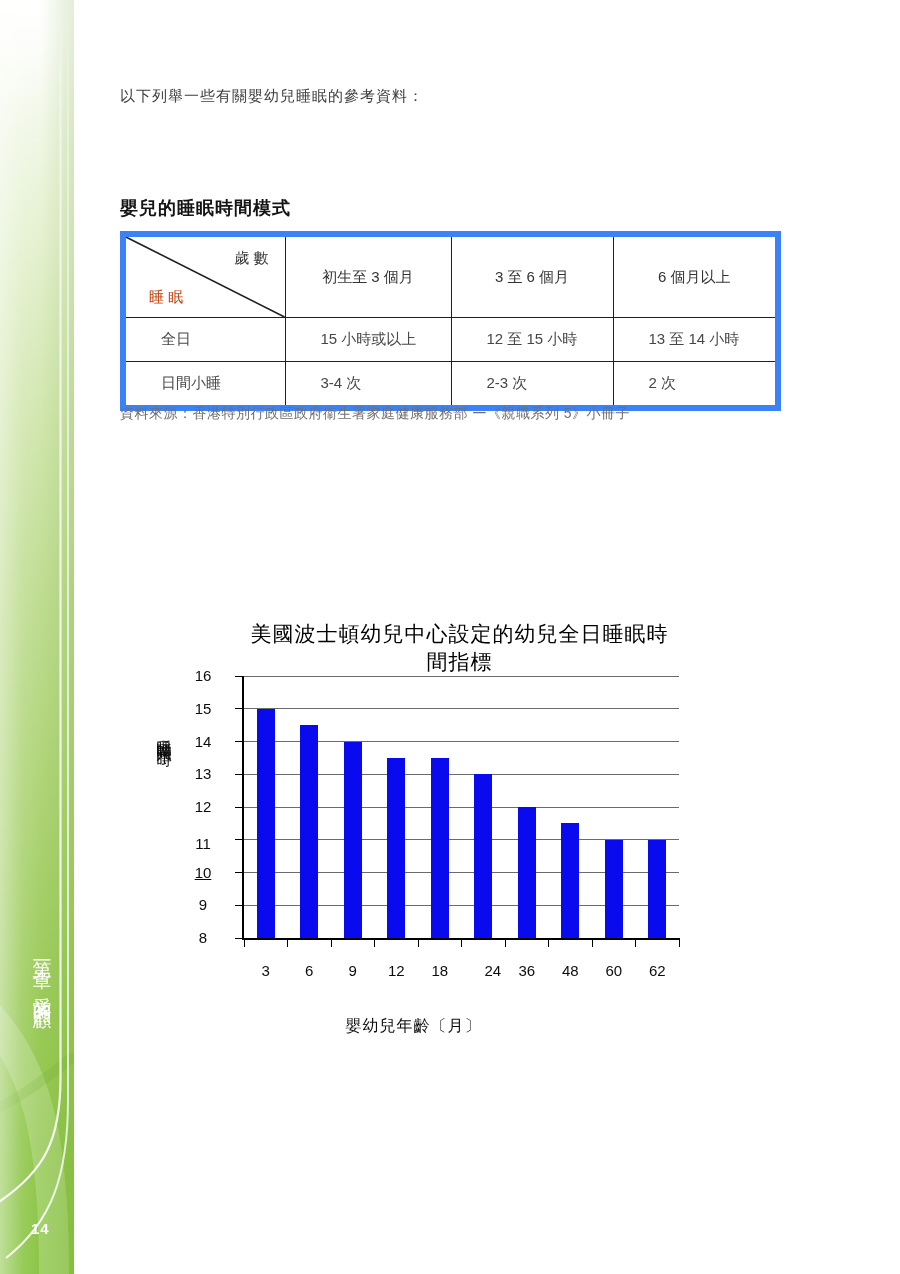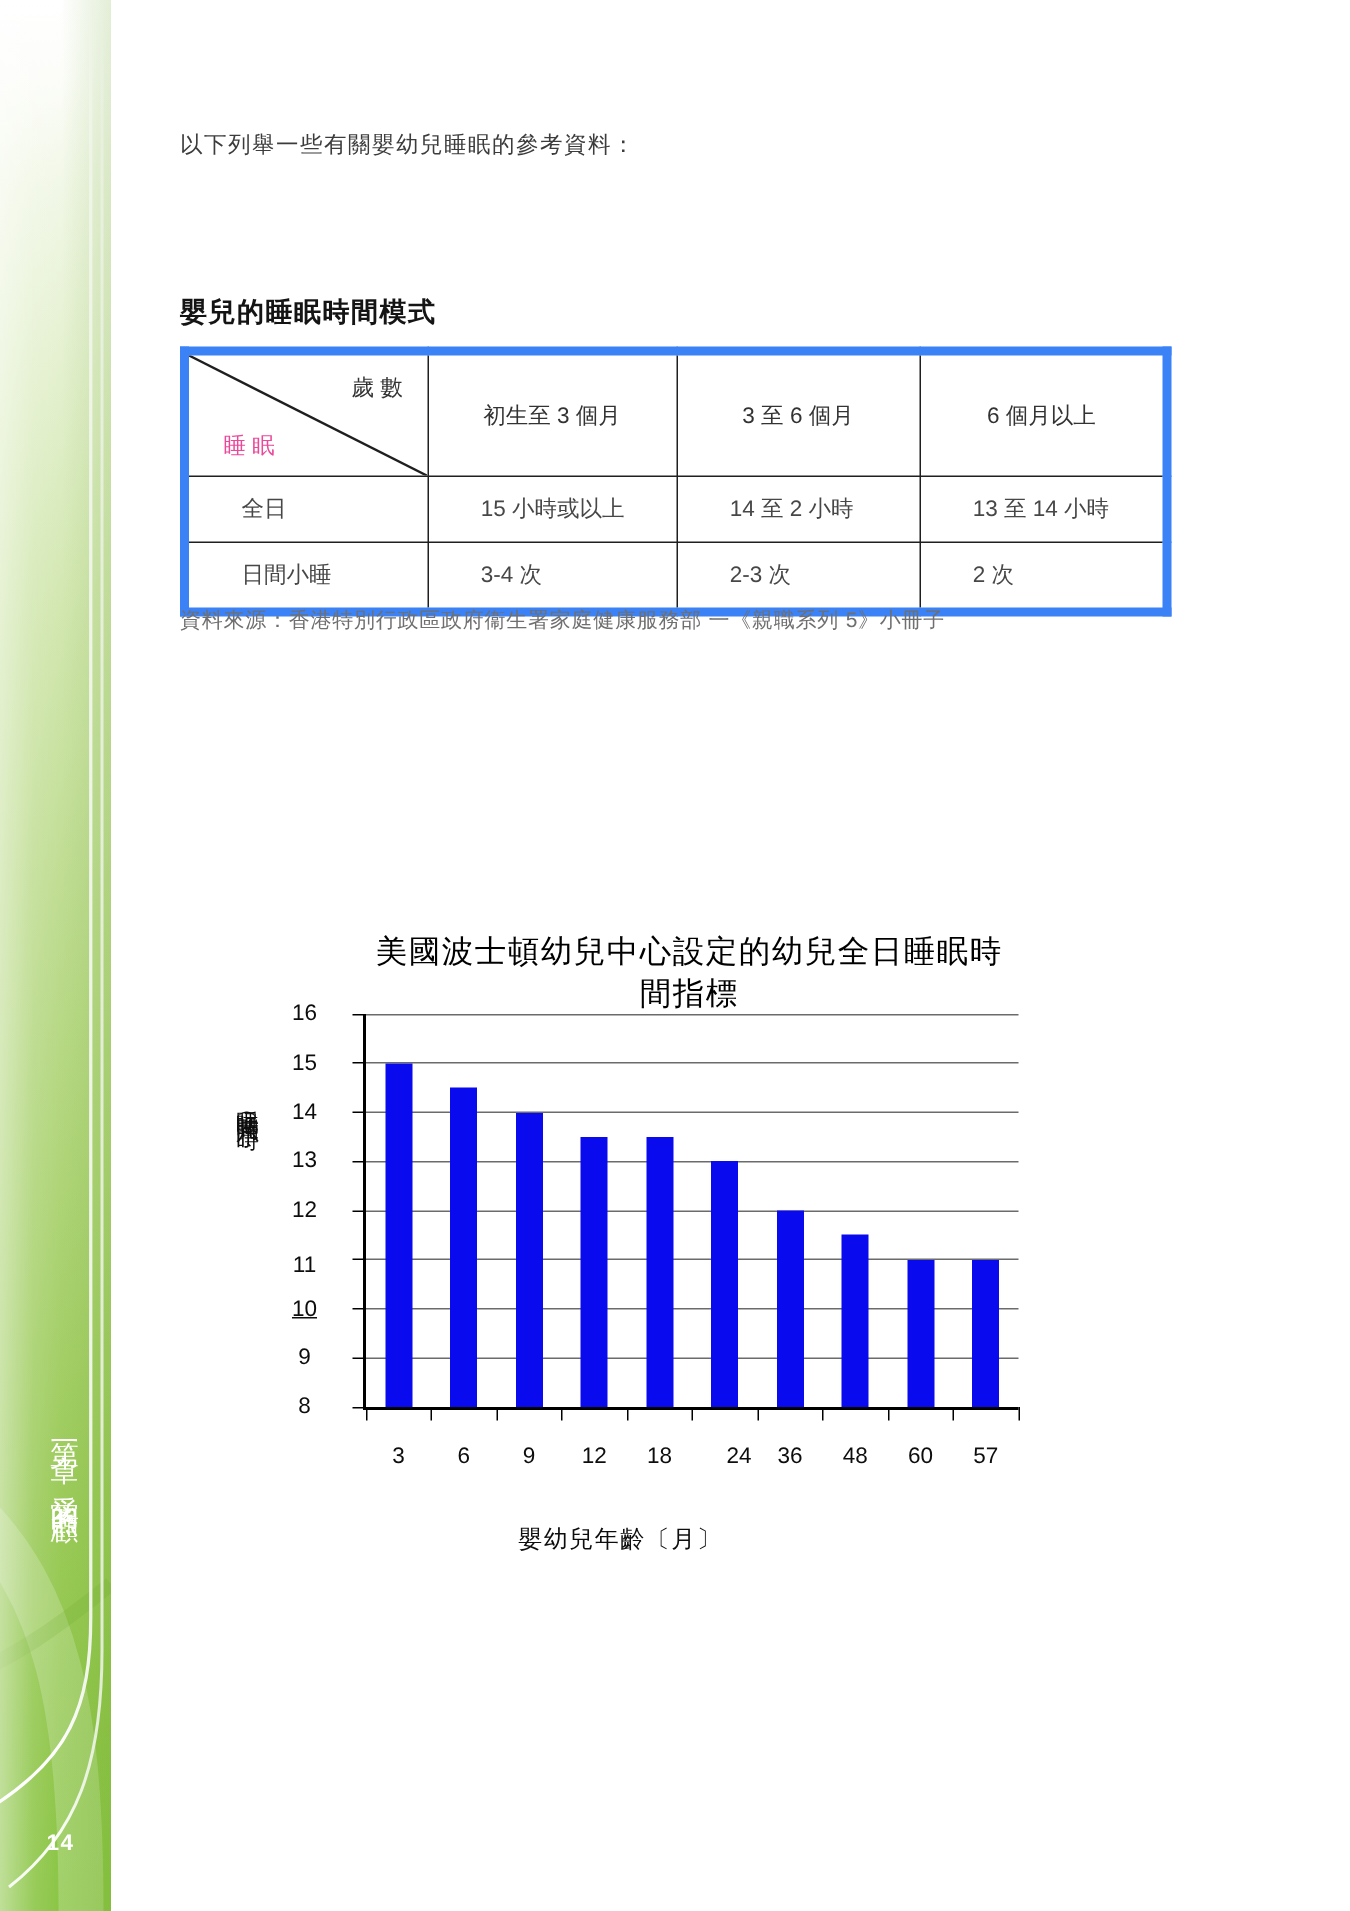--- a/index.html
+++ b/index.html
@@ -50,21 +50,21 @@
     font-size:15px; color:#474747;
   }
   table.sleep th, table.sleep td{ border:1.6px solid #1f1f1f; }
   table.sleep{ border:6px solid #3b82f6; }
   table.sleep th{ height:80px; font-weight:normal; color:#333; text-align:center; }
   table.sleep td{ height:43px; text-align:left; padding-left:35px; }
   td.rowlabel{ padding-left:14px; }
   th.corner{ position:relative; }
   th.corner svg{ position:absolute; inset:0; width:100%; height:100%; }
   .corner-tr{ position:absolute; top:12px; right:16px; font-size:15px; color:#333; }
-  .corner-bl{ position:absolute; bottom:10px; left:11px; font-size:15px; color:#ec4899;padding-left:12px; }
+  .corner-bl{ position:absolute; bottom:10px; left:11px; font-size:15px; color:#c2410c;padding-left:12px; }
 
   .source{ position:absolute; left:120px; top:405px; font-size:14px; color:#6f6f6f; letter-spacing:.5px; }
 
   
   .chart-title{ position:absolute; left:242px; top:620px; width:435px; text-align:center; font-size:21px; color:#000; letter-spacing:1px; }
   .y-axis-title{
     position:absolute; left:154px; top:728px;
     writing-mode:vertical-rl; font-size:15px; color:#0d0d0d; letter-spacing:2px;
   }
   .plot{
@@ -120,21 +120,21 @@
       <span class="corner-tr">歲 數</span>
       <span class="corner-bl">睡 眠</span>
     </th>
     <th>初生至 3 個月</th>
     <th>3 至 6 個月</th>
     <th>6 個月以上</th>
   </tr>
   <tr>
     <td class="rowlabel">全日</td>
     <td>15 小時或以上</td>
-    <td>14 至 2 小時</td>
+    <td>12 至 15 小時</td>
     <td>13 至 14 小時</td>
   </tr>
   <tr>
     <td class="rowlabel">日間小睡</td>
     <td>3-4 次</td>
     <td>2-3 次</td>
     <td>2 次</td>
   </tr>
 </tbody>
   </table>
@@ -197,15 +197,15 @@
 <div class="x-tick-labels">
     <div class="xlab" style="left: 0px; width: 43.5px;">3</div>
     <div class="xlab" style="left: 43.5px; width: 43.5px;">6</div>
     <div class="xlab" style="left: 87px; width: 43.5px;">9</div>
     <div class="xlab" style="left: 130.5px; width: 43.5px;">12</div>
     <div class="xlab" style="left: 174px; width: 43.5px;">18</div>
     <div class="xlab" style="left: 227px; width: 43.5px; text-align: center;">24</div>
     <div class="xlab" style="left: 261px; width: 43.5px;">36</div>
     <div class="xlab" style="left: 304.5px; width: 43.5px;">48</div>
     <div class="xlab" style="left: 348px; width: 43.5px;">60</div>
-    <div class="xlab" style="left: 391.5px; width: 43.5px;">57</div>
+    <div class="xlab" style="left: 391.5px; width: 43.5px;">62</div>
   </div>
 <div class="x-axis-title">嬰幼兒年齡〔月〕</div>
 
 </body></html>

